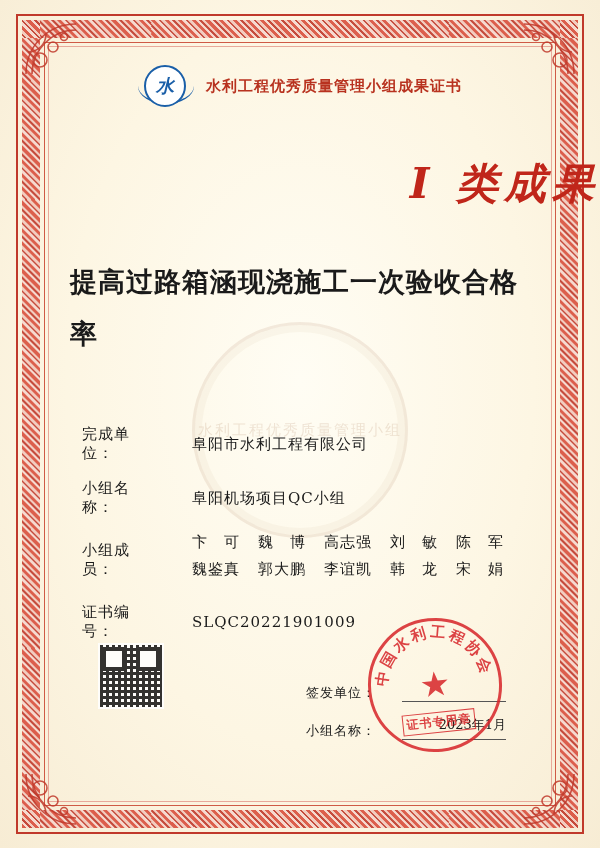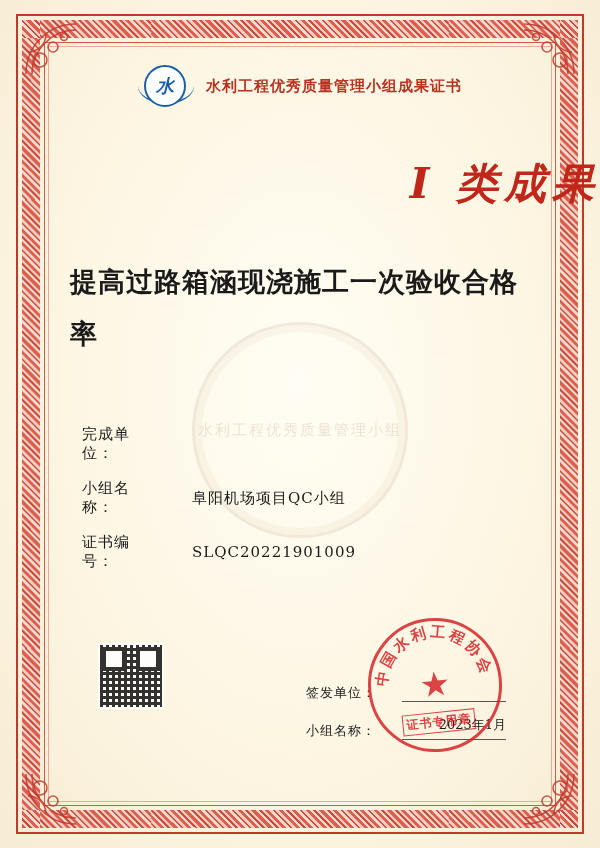--- a/index.html
+++ b/index.html
@@ -374,27 +374,47 @@
   </div>
 
   <div class="grade">I 类成果</div>
 
   <div class="doc-title">提高过路箱涵现浇施工一次验收合格率</div>
 
   <div class="fields">
 
     <div class="field-row">
       <div class="field-label">完成单位：</div>
+      <div class="field-value">阜阳市水利工程有限公司</div>
     </div>
 
     <div class="field-row">
       <div class="field-label">小组名称：</div>
       <div class="field-value">阜阳机场项目QC小组</div>
     </div>
 
+    <div class="field-row">
+      <div class="field-label">小组成员：</div>
+      <div class="field-value">
+        <div class="members-line">
+          <span>卞　可</span>
+          <span>魏　博</span>
+          <span>高志强</span>
+          <span>刘　敏</span>
+          <span>陈　军</span>
+        </div>
+        <div class="members-line members-indent">
+          <span>魏鉴真</span>
+          <span>郭大鹏</span>
+          <span>李谊凯</span>
+          <span>韩　龙</span>
+          <span>宋　娟</span>
+        </div>
+      </div>
+    </div>
 
     <div class="field-row" style="margin-top:10px;">
       <div class="field-label">证书编号：</div>
       <div class="field-value cert-no">SLQC20221901009</div>
     </div>
 
   </div>
 
   <div class="qr"></div>
 

